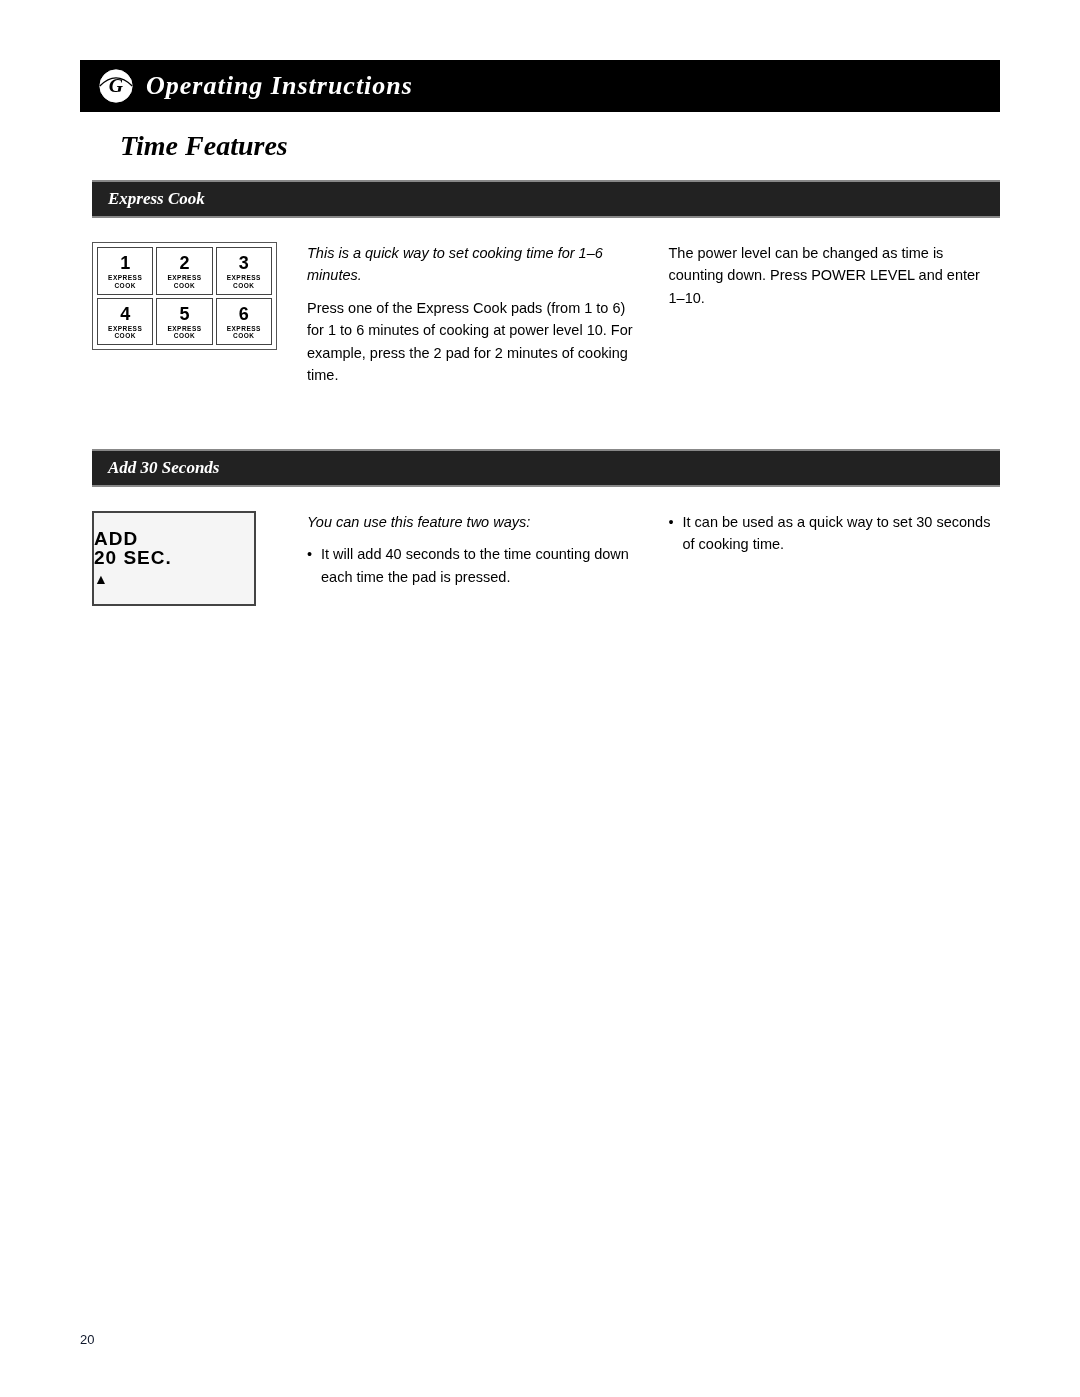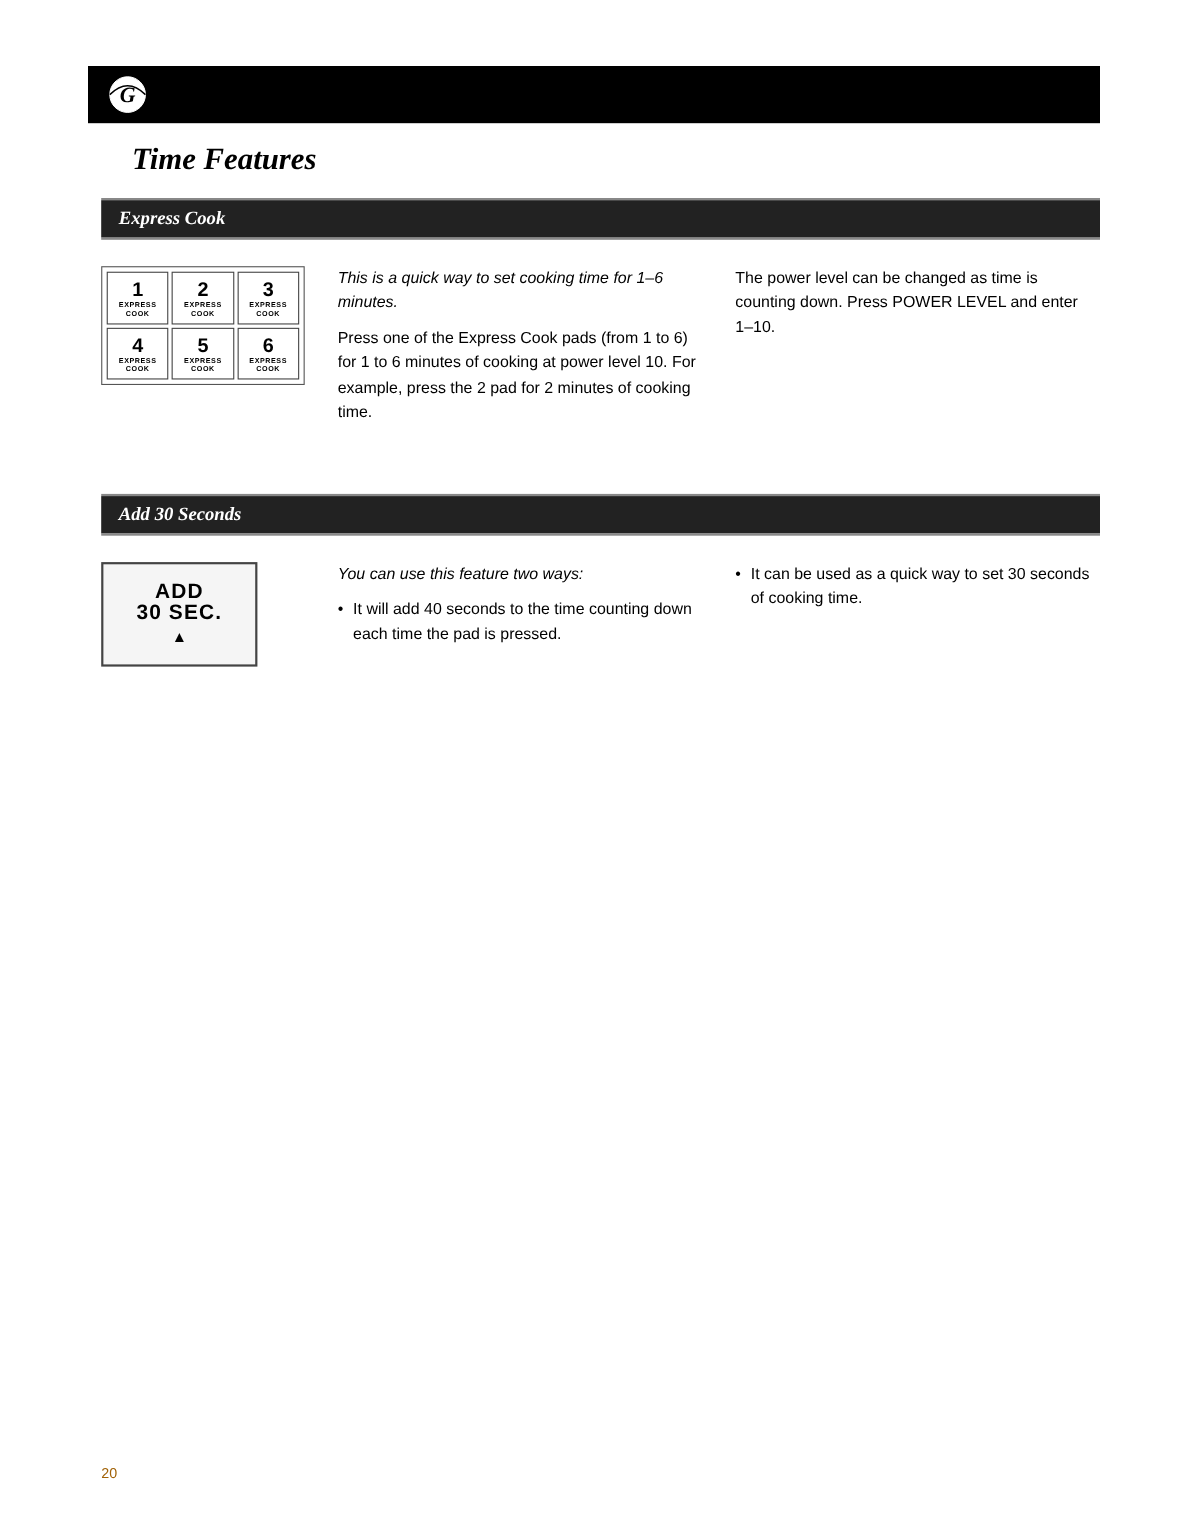--- a/index.html
+++ b/index.html
@@ -131,27 +131,27 @@
 
     .italic-intro {
       font-style: italic;
       font-size: 14.5px;
       margin-bottom: 10px;
     }
 
     
     .add30-btn {
       flex-shrink: 0;
-      width: 142px;
+      width: 164px;
       height: 95px;
       border: 2px solid #444;
       background: #f5f5f5;
       display: flex;
       flex-direction: column;
-      align-items: center;
+      align-items: flex-start;
       justify-content: center;
       position: relative;
     }
     .add30-btn-text-add {
       font-size: 19px;
       font-weight: bold;
       letter-spacing: 1px;
       line-height: 1;
     }
     .add30-btn-text-sec {
@@ -193,37 +193,38 @@
     
     .section-wrapper {
       margin-bottom: 20px;
       padding-left: 12px;
     }
 
     
     .page-number {
       position: absolute;
       bottom: 50px;
-      left: 92px;
+      left: 80px;
       font-size: 13px;
-      color: #a16207;
+      color: #0f172a;
     }
   </style>
 </head>
 <body>
 
 <div class="page">
 
   <div class="header-bar">
     <svg class="header-icon" viewBox="0 0 40 40" xmlns="http://www.w3.org/2000/svg">
 
       <circle cx="20" cy="20" r="18" fill="#fff" stroke="#fff" stroke-width="1"></circle>
       <text x="20" y="27" text-anchor="middle" font-family="serif" font-size="22" font-style="italic" font-weight="bold" fill="#000">G</text>
       <path d="M2 20 Q20 2 38 20" fill="none" stroke="#000" stroke-width="1.5"></path>
     </svg>
+    <span class="header-title">Operating Instructions</span>
   </div>
 
   <div class="section-title">Time Features</div>
 
   <div class="section-wrapper">
     <hr class="hr">
     <div class="sub-header">
       <span class="sub-header-title">Express Cook</span>
     </div>
     <hr class="hr">
@@ -276,21 +277,21 @@
     <div class="sub-header">
       <span class="sub-header-title">Add 30 Seconds</span>
     </div>
     <hr class="hr">
 
     <div class="content-area">
 
       <div class="pad-grid-container">
         <div class="add30-btn">
           <span class="add30-btn-text-add">ADD</span>
-          <span class="add30-btn-text-sec">30 SEC.</span>
+          <span class="add30-btn-text-sec">20 SEC.</span>
           <span class="add30-btn-arrow">▲</span>
         </div>
       </div>
 
       <div class="two-col-text">
         <div class="text-col">
           <p class="italic-intro">You can use this feature two ways:</p>
           <ul class="bullet-list">
             <li>It will add 40 seconds to the time counting down each time the pad is pressed.</li>
           </ul>

